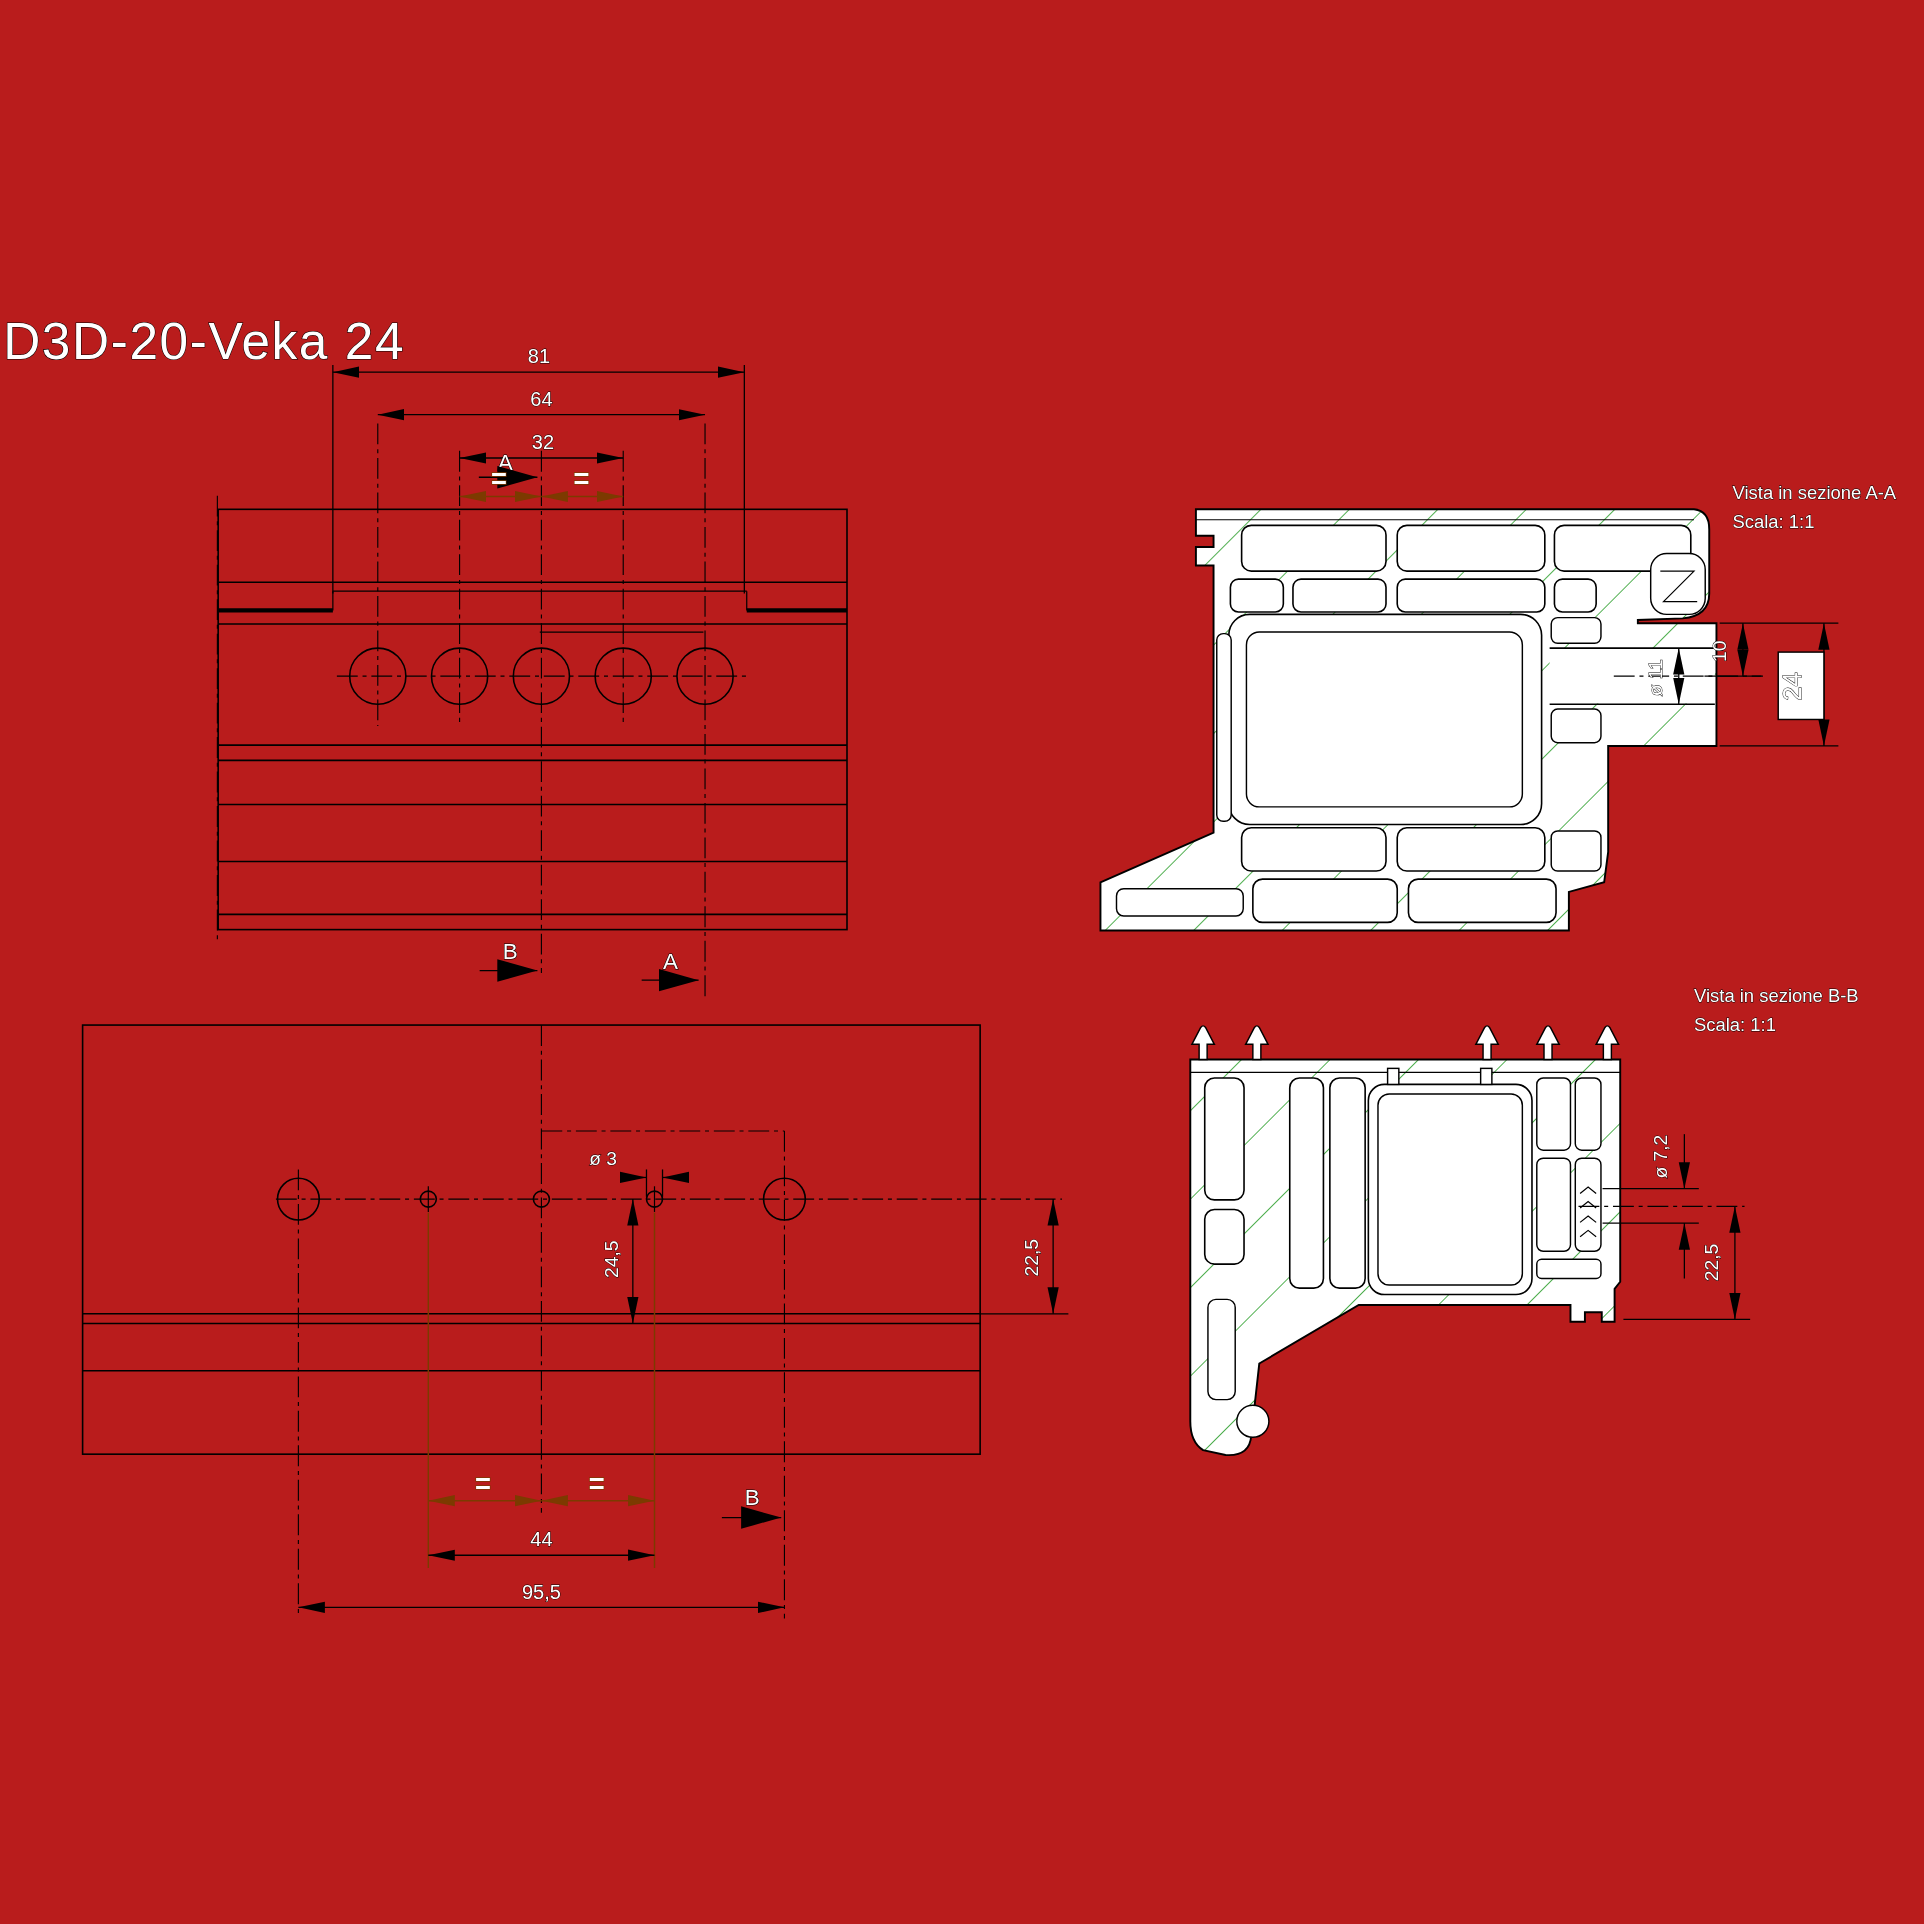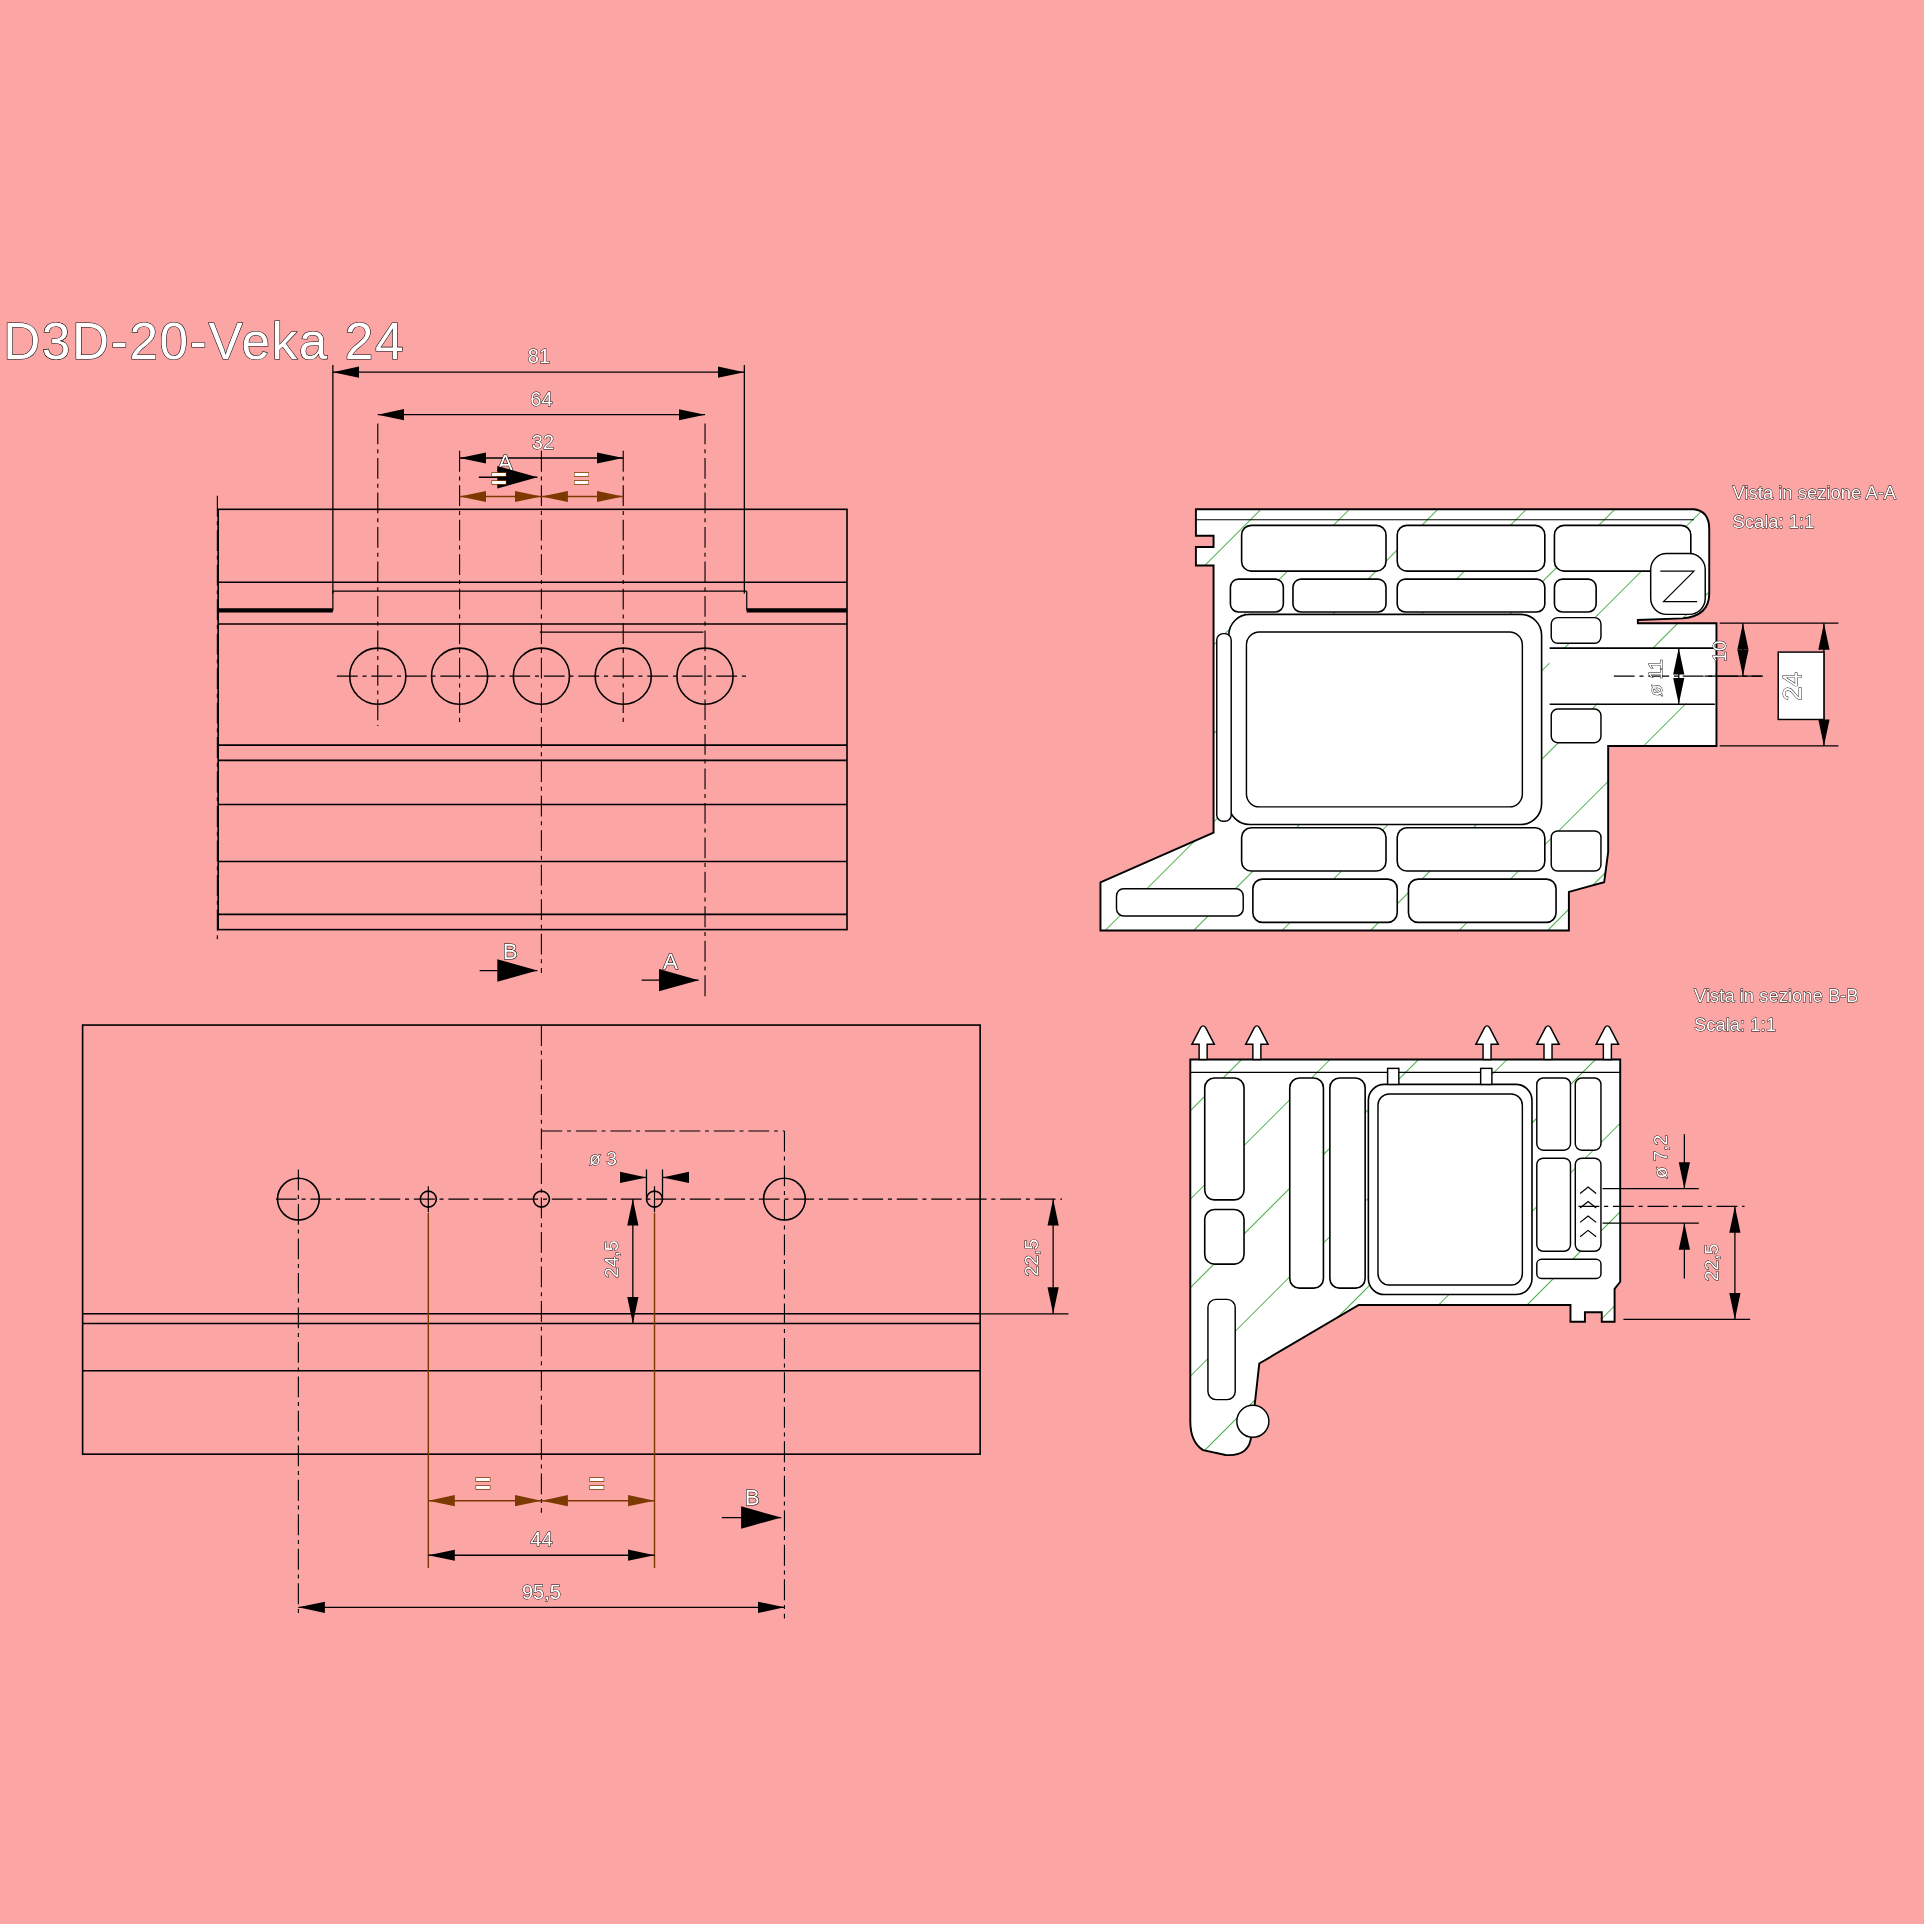--- a/index.html
+++ b/index.html
@@ -1,16 +1,16 @@
 <!DOCTYPE html>
 <html style="font-size:13px"><head>
 <meta charset="utf-8">
 <style>
   html,body{margin:0;padding:0;background:#ffffff;}
-  .canvas{width:1925px;height:1925px;position:relative;background:#fca5a5;overflow:hidden;}
+  .canvas{width:1925px;height:1925px;position:relative;background:#b91c1c;overflow:hidden;}
   svg{display:block;}
   text{font-family:"Liberation Sans","DejaVu Sans",sans-serif;}
   .ht{fill:#ffffff;stroke:#000000;stroke-width:1.1;paint-order:stroke;}
   .ht-big{fill:#ffffff;stroke:#000000;stroke-width:1.4;paint-order:stroke;}
   .ht-brown{fill:#ffffff;stroke:#7c3a00;stroke-width:1.6;paint-order:stroke;font-weight:bold;}
   .ln{stroke:#000;stroke-width:2;fill:none;}
   .ln-thin{stroke:#000;stroke-width:1.5;fill:none;}
   .ln-thick{stroke:#000;stroke-width:5.5;fill:none;}
   .dim{stroke:#000;stroke-width:1.6;fill:none;}
   .dim-brown{stroke:#7c3a00;stroke-width:1.8;fill:none;}

